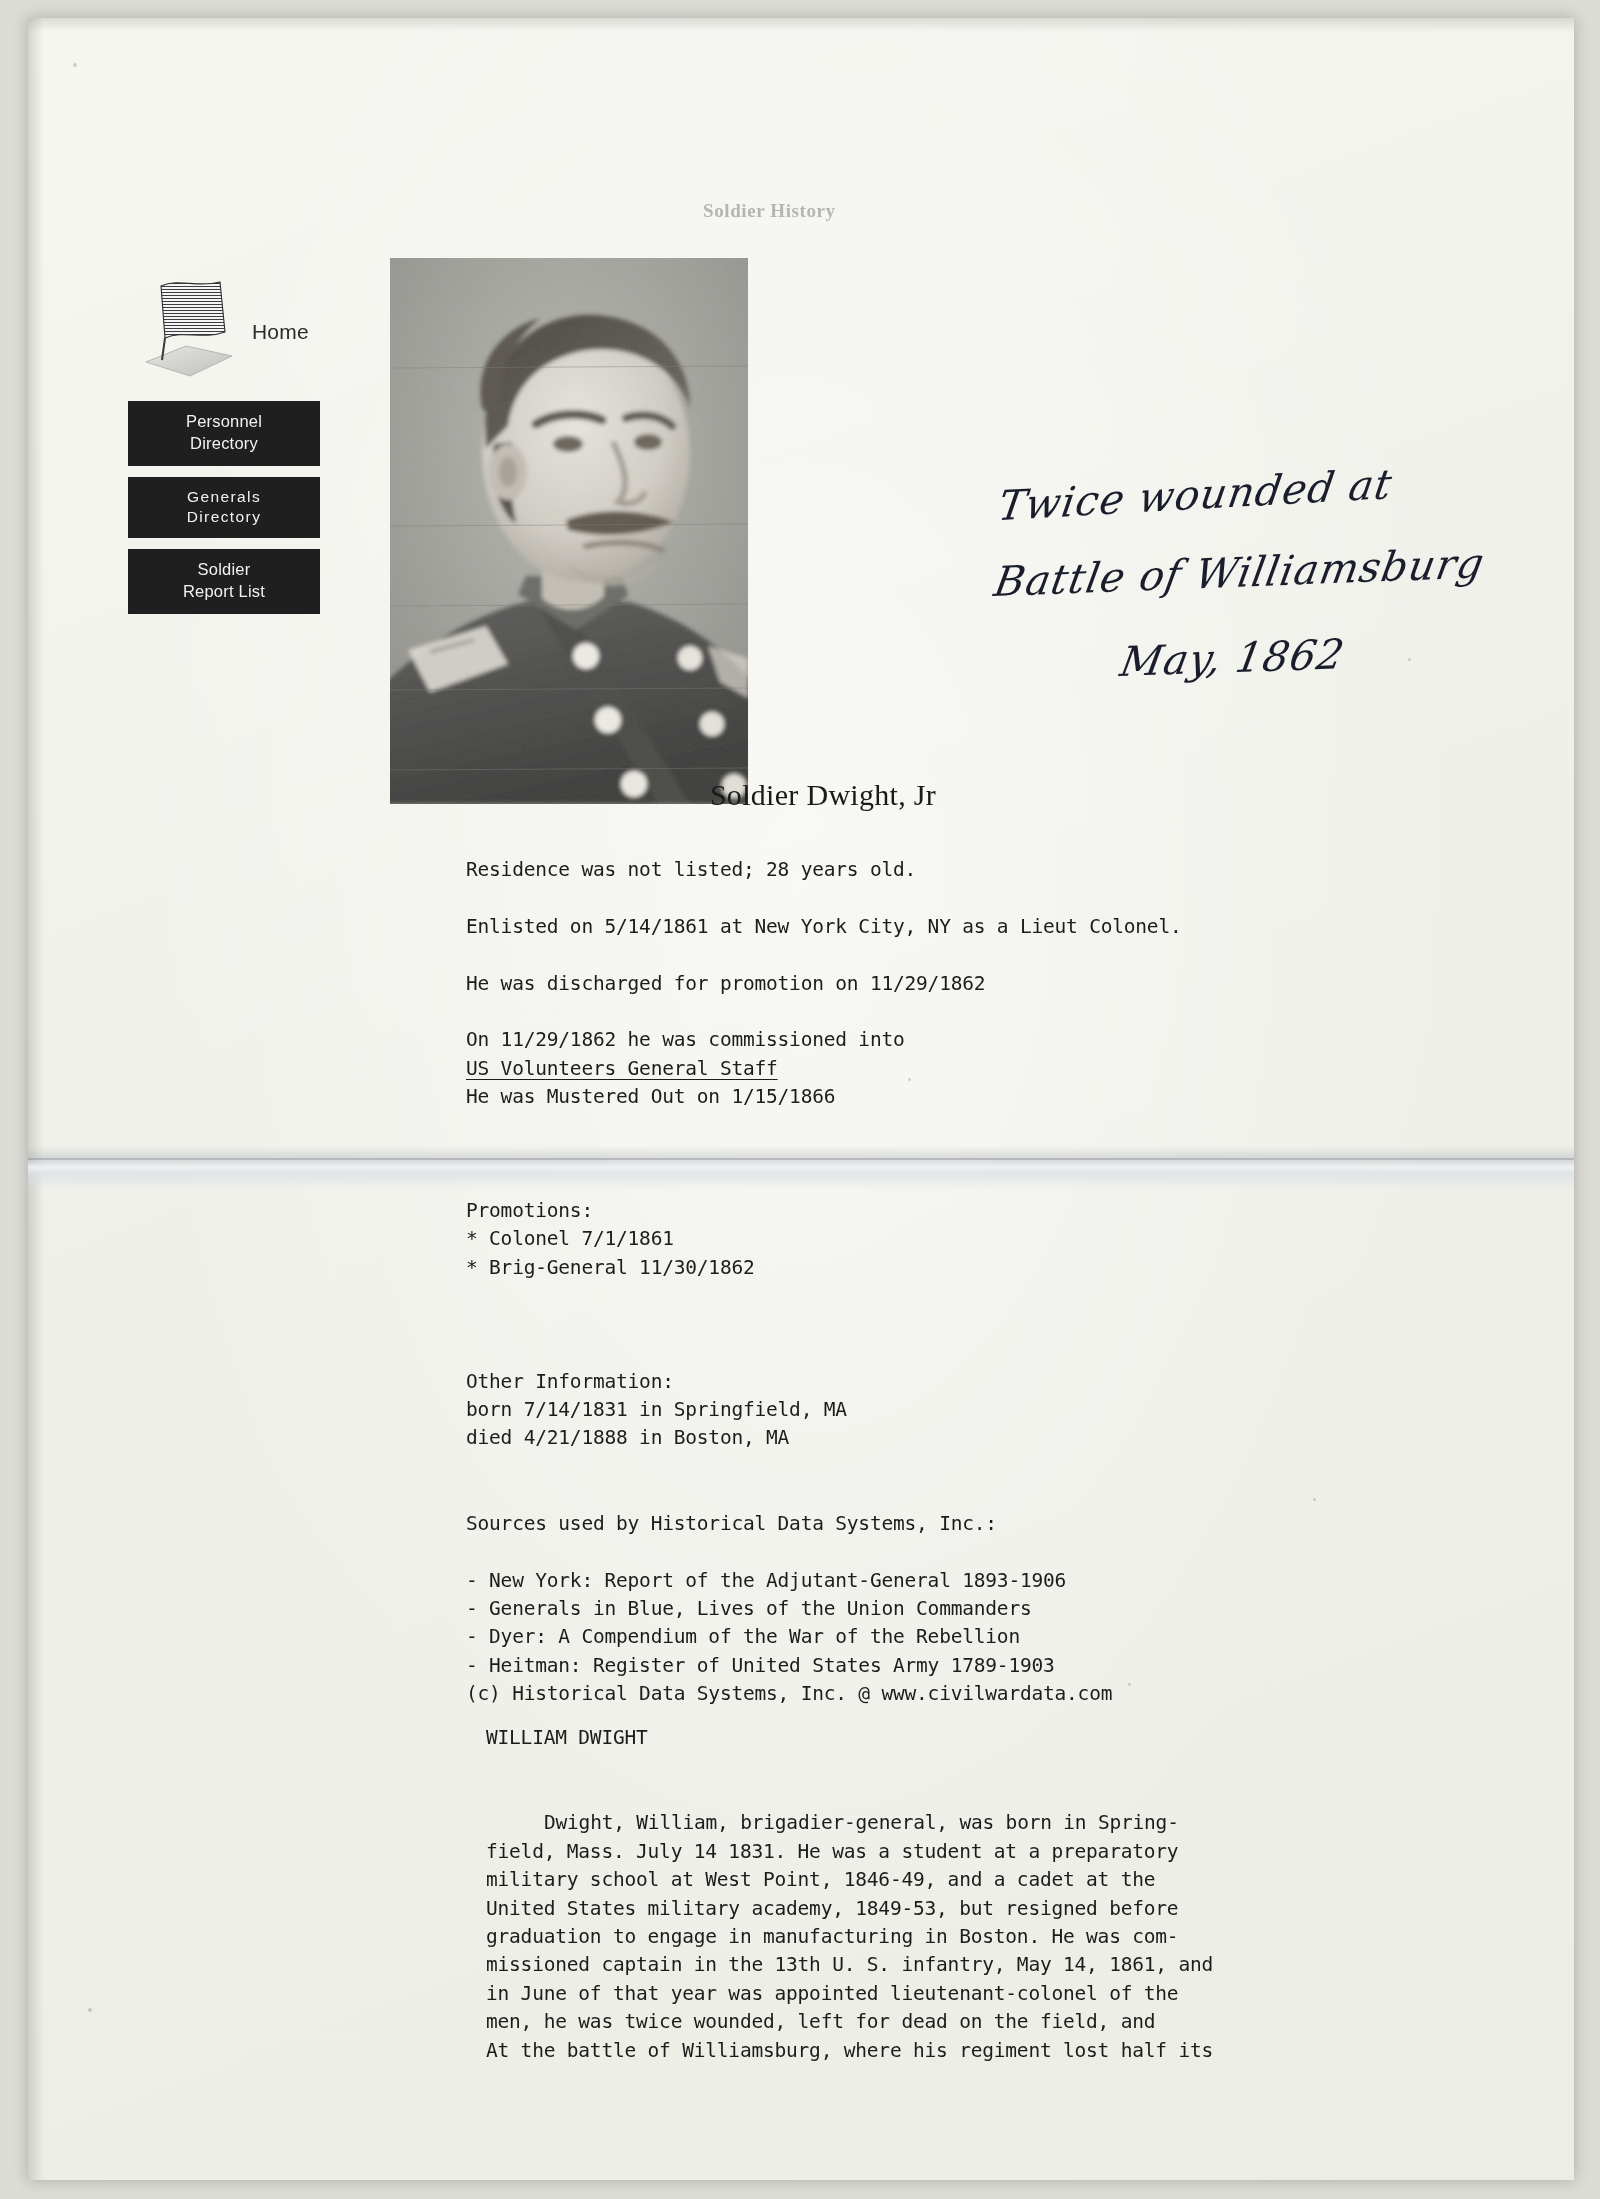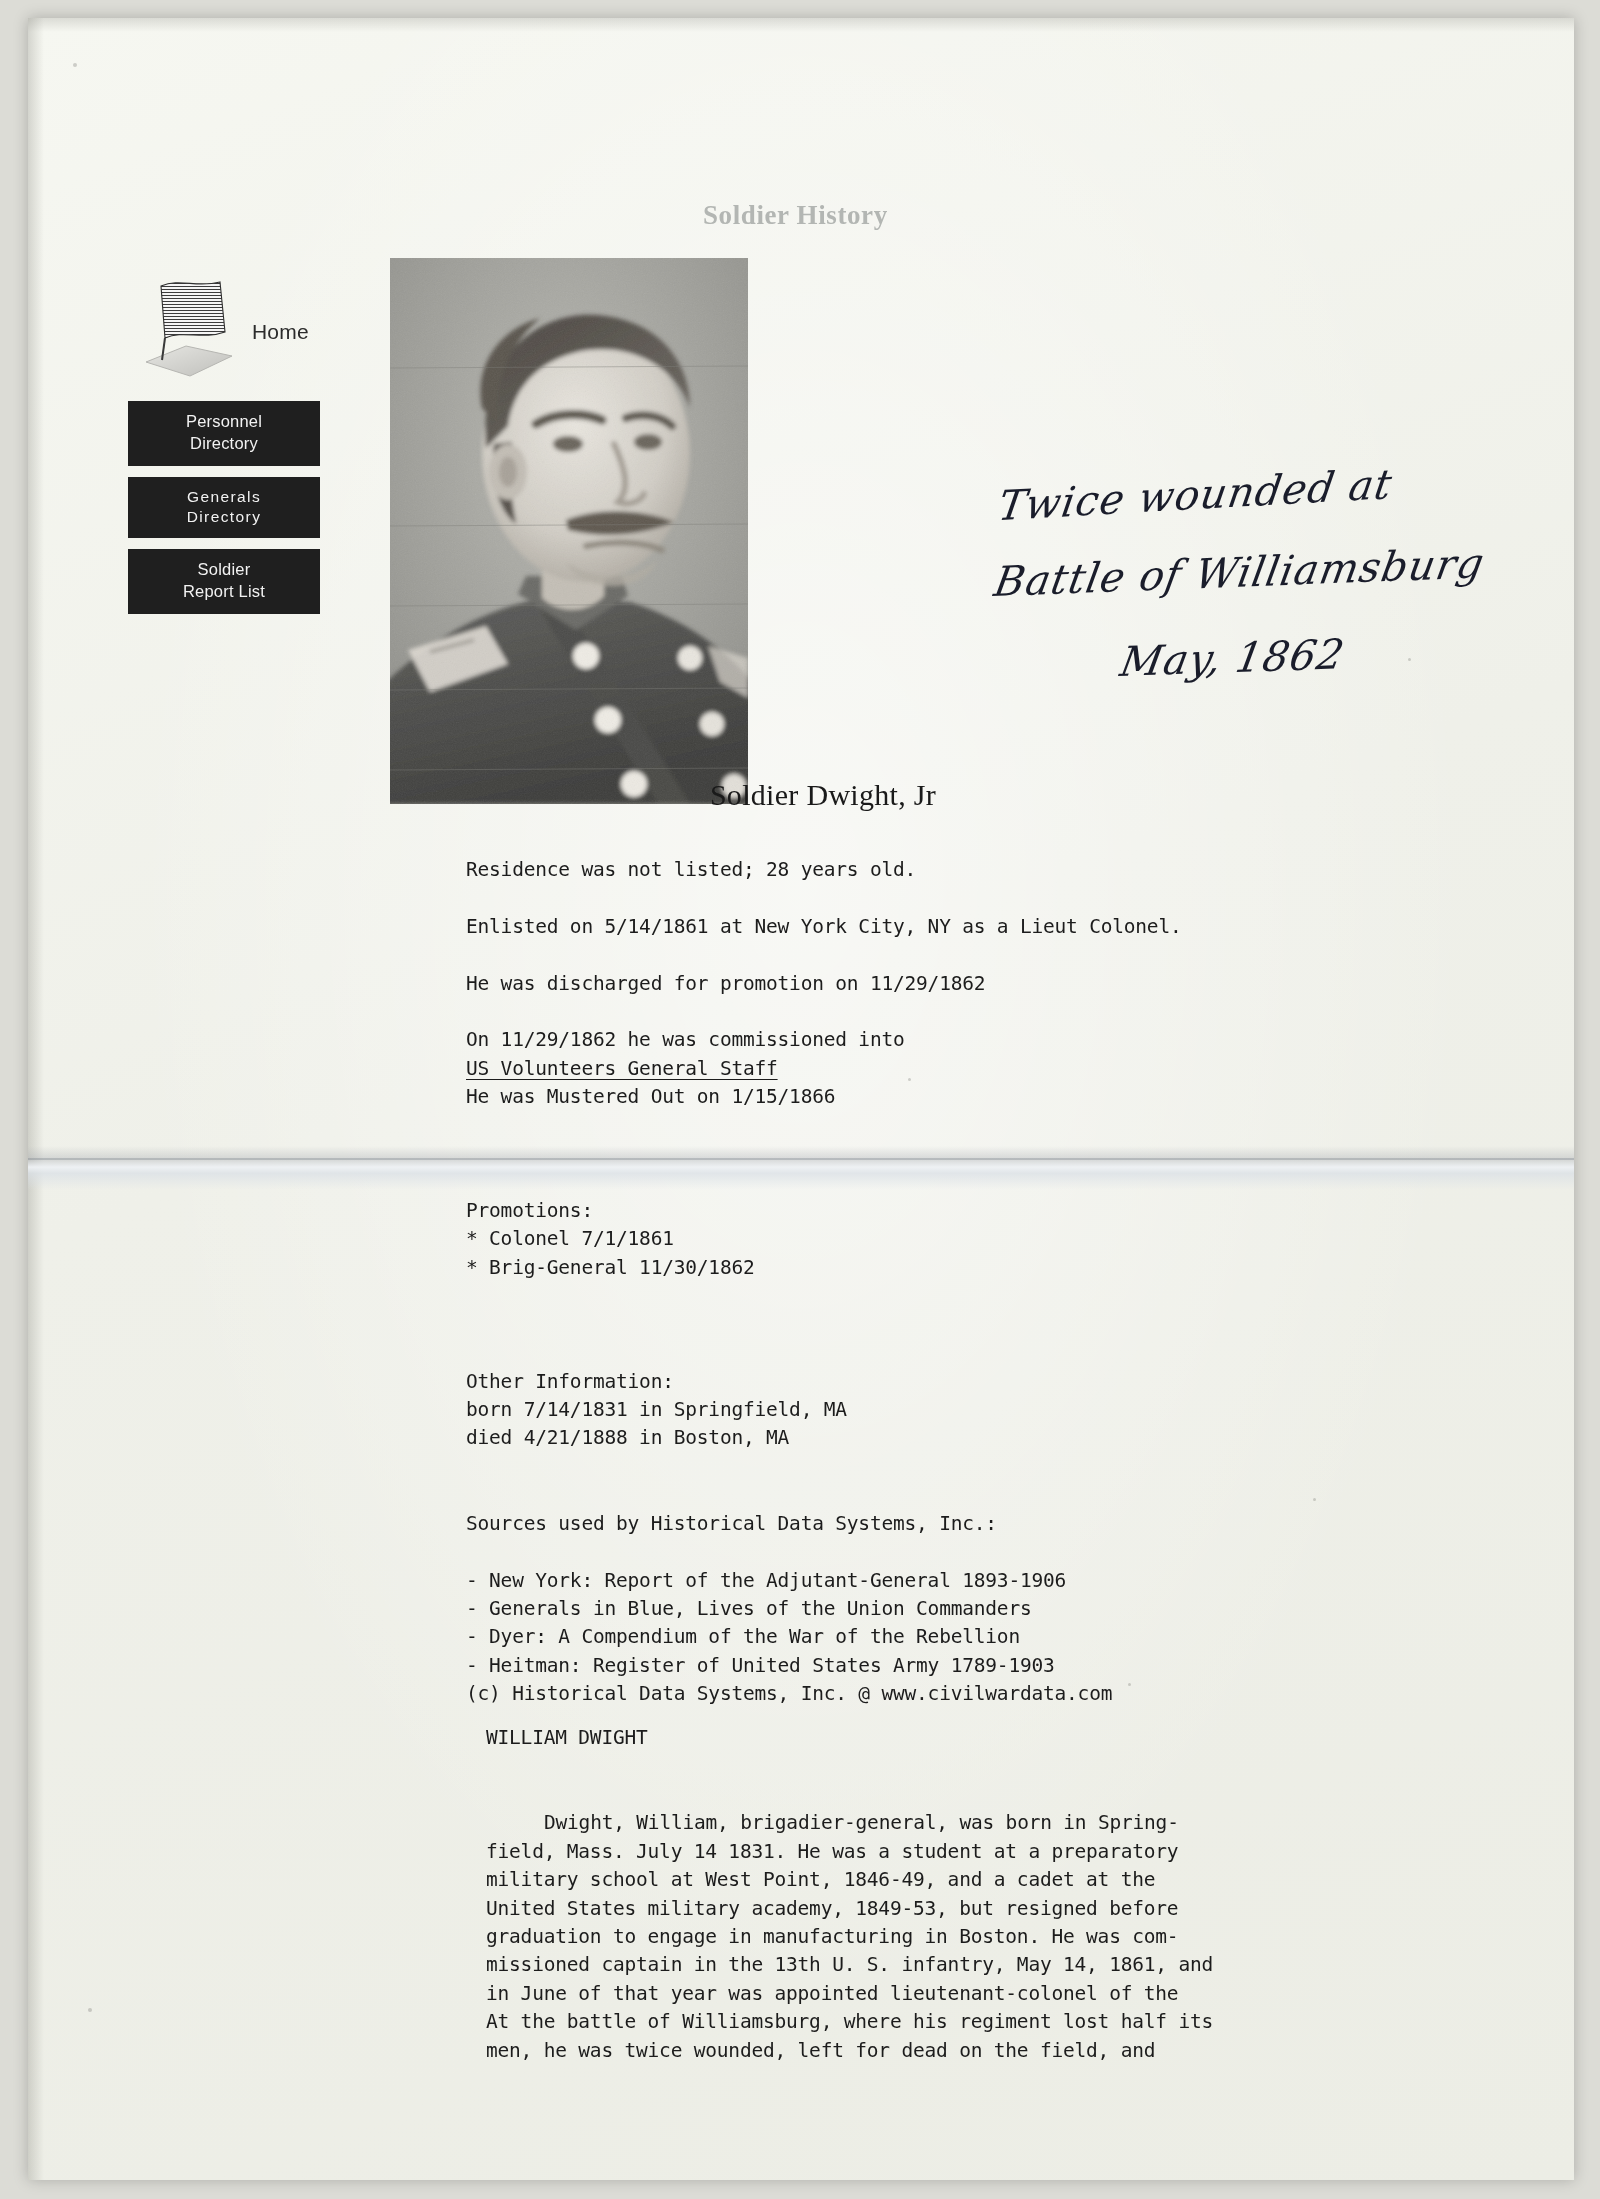--- a/index.html
+++ b/index.html
@@ -79,21 +79,21 @@
     z-index: 6;
   }
 
   
   .site-title {
     position: absolute;
     left: 675px;
     top: 182px;
     font-family: "Liberation Serif", serif;
     font-weight: bold;
-    font-size: 27px;
+    font-size: 19px;
     letter-spacing: 0.6px;
     color: #b3b6b3;
     z-index: 4;
   }
 
   
   .nav {
     position: absolute;
     left: 100px;
     top: 255px;
@@ -418,22 +418,22 @@
     <div class="bio">
       <p>WILLIAM DWIGHT</p>
       <div class="blank-lg"></div>
       <p class="indent">Dwight, William, brigadier-general, was born in Spring-</p>
       <p>field, Mass. July 14 1831.  He was a student at a preparatory</p>
       <p>military school at West Point, 1846-49, and a cadet at the</p>
       <p>United States military academy, 1849-53, but resigned before</p>
       <p>graduation to engage in manufacturing in Boston.  He was com-</p>
       <p>missioned captain in the 13th U. S. infantry, May 14, 1861, and</p>
       <p>in June of that year was appointed lieutenant-colonel of the</p>
+      <p>men, he was twice wounded, left for dead on the field, and</p>
       <p>At the battle of Williamsburg, where his regiment lost half its</p>
-      <p>men, he was twice wounded, left for dead on the field, and</p>
     </div>
 
     <div class="crease"></div>
     <div class="crease2"></div>
 
     <div class="speck" style="left:880px; top:1060px; width:3px; height:3px;"></div>
     <div class="speck" style="left:1285px; top:1480px; width:3px; height:3px;"></div>
     <div class="speck" style="left:60px;  top:1990px; width:4px; height:4px;"></div>
     <div class="speck" style="left:1380px; top:640px; width:3px; height:3px;"></div>
     <div class="speck" style="left:1100px; top:1665px; width:3px; height:3px;"></div>

